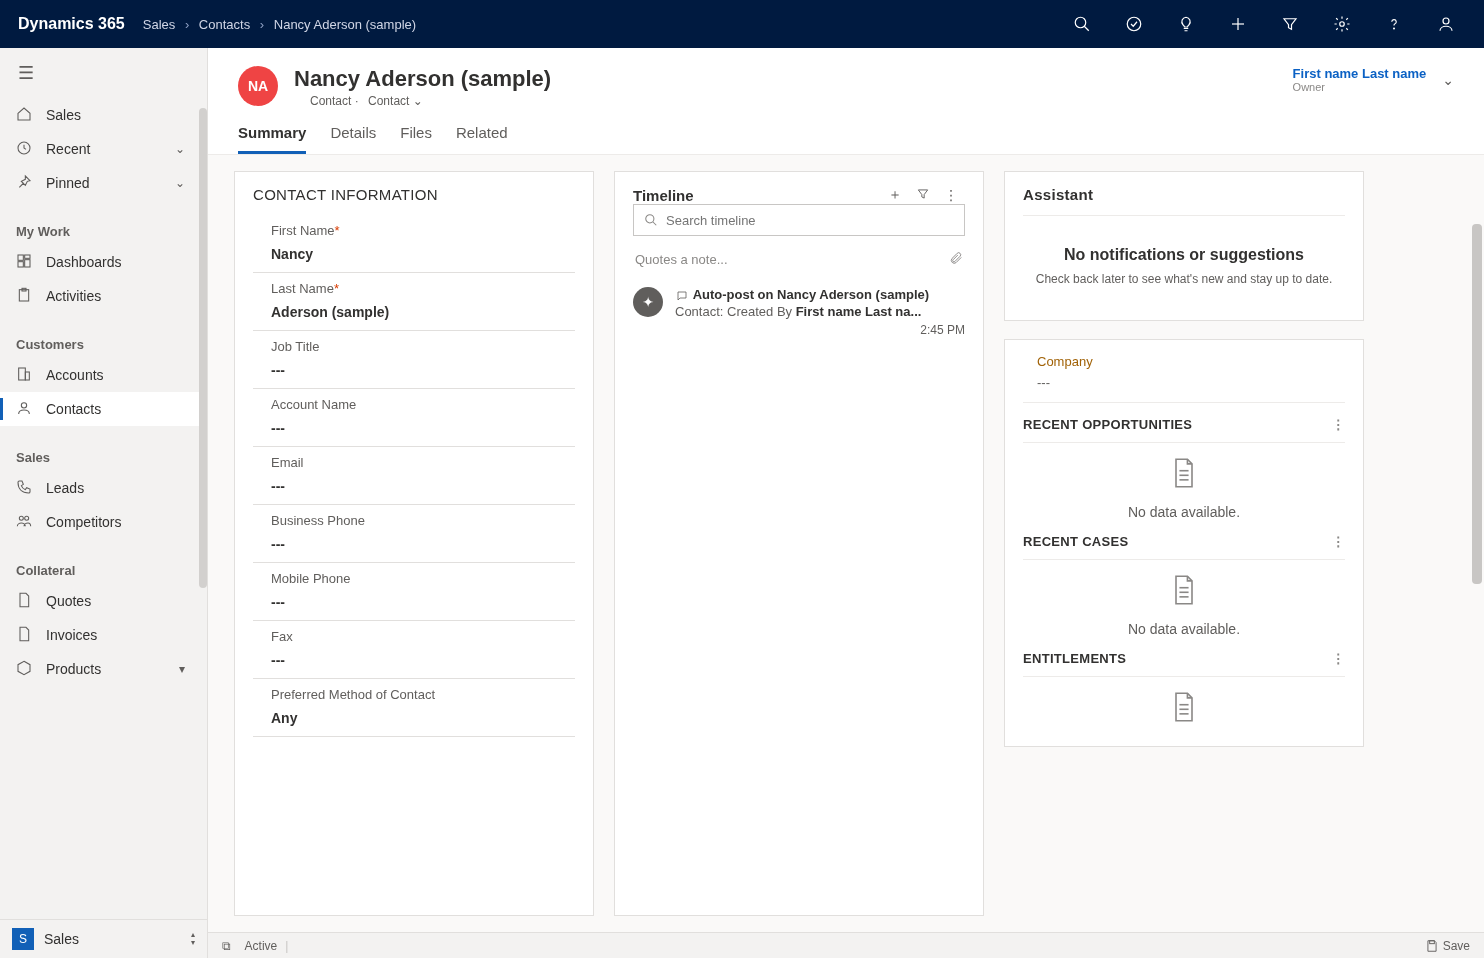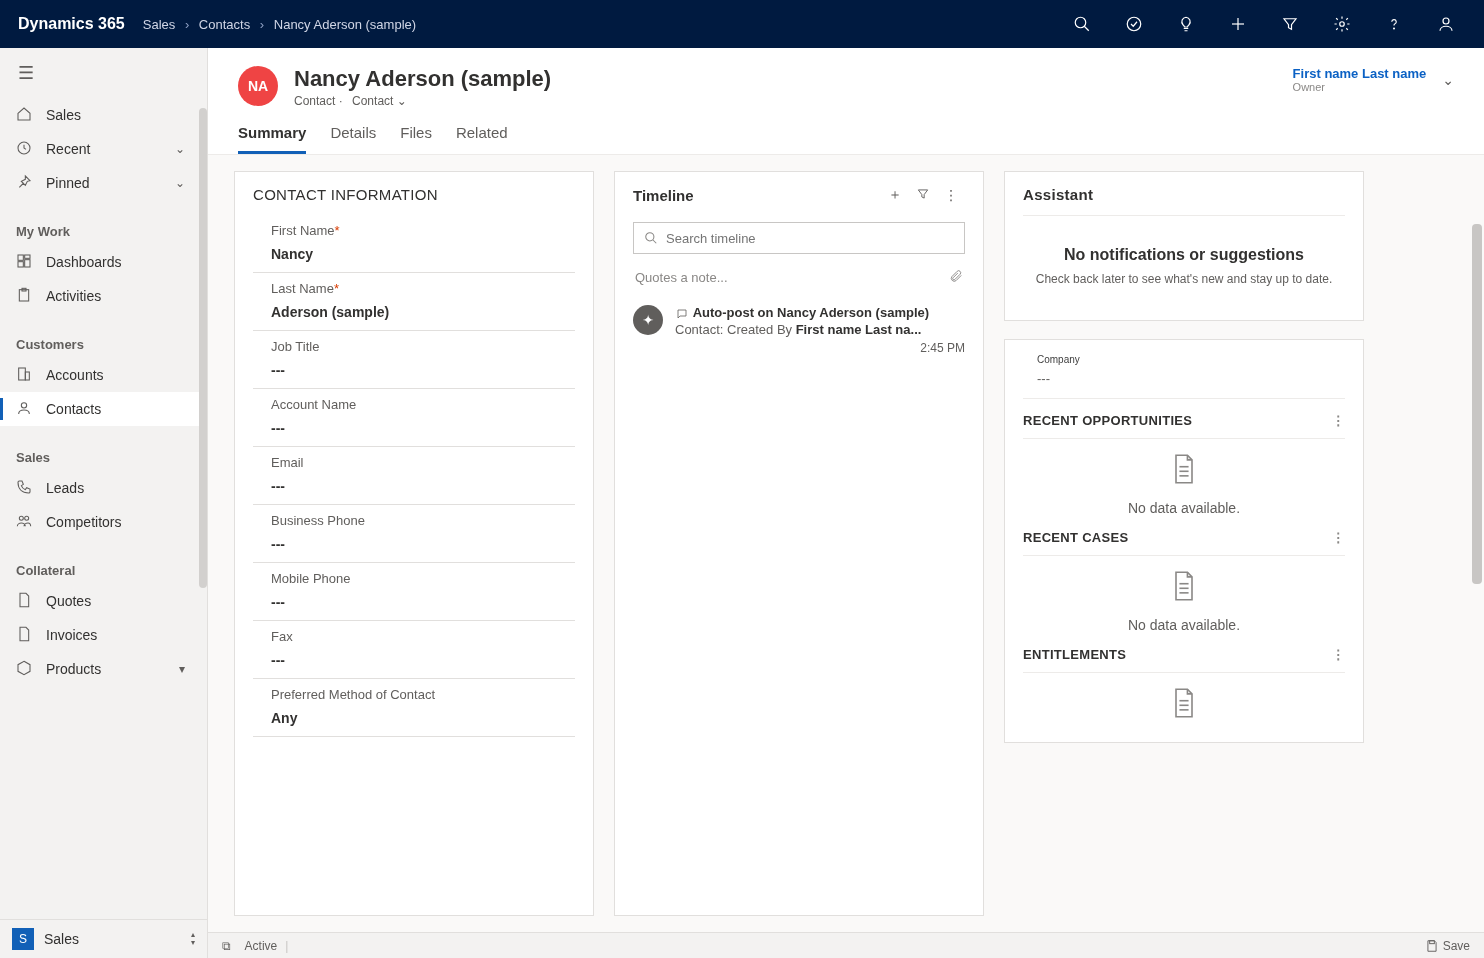--- a/index.html
+++ b/index.html
@@ -56,21 +56,21 @@
   padding: 8px 12px; gap: 10px;
 }
 .areabar .sq { width: 22px; height: 22px; background: #1160b7; color: #fff; font-size: 12px; display: flex; align-items: center; justify-content: center; }
 .areabar .chevs { margin-left: auto; display: flex; flex-direction: column; font-size: 8px; color: #605e5c; line-height: 8px; }
 
 
 .main { flex: 1; display: flex; flex-direction: column; background: #fff; overflow: hidden; }
 .formhdr { display: flex; align-items: flex-start; padding: 18px 30px 0 30px; }
 .avatar { width: 40px; height: 40px; border-radius: 50%; background: #ef4444; color: #fff; font-size: 14px; font-weight: 600; display: flex; align-items: center; justify-content: center; margin-right: 16px; }
 .title { font-size: 22px; font-weight: 600; }
-.subtitle { font-size: 12px; color: #605e5c; margin-top: 2px; }
+.subtitle { font-size: 12px; color: #605e5c; margin-top: 2px; margin-left: 16px; }
 .subtitle .dd { margin-left: 6px; }
 .ownerbox { margin-left: auto; display: flex; align-items: center; gap: 16px; }
 .ownerbox .onm { color: #0b61c4; font-size: 13px; font-weight: 600; }
 .ownerbox .olbl { font-size: 11px; color: #8a8886; }
 .ownerbox .chev { color: #605e5c; }
 
 .tabs { display: flex; gap: 24px; padding: 16px 30px 0 30px; border-bottom: 1px solid #edebe9; }
 .tab { padding-bottom: 10px; font-size: 15px; color: #605e5c; cursor: pointer; }
 .tab.active { color: #323130; font-weight: 600; border-bottom: 3px solid #1160b7; }
 
@@ -84,38 +84,38 @@
 .fld { border-bottom: 1px solid #e1dfdd; padding: 8px 0 10px 18px; }
 .fld .lbl { font-size: 13px; color: #605e5c; }
 .fld .lbl .req { color: #d83b01; }
 .fld .val { font-size: 14px; font-weight: 600; color: #323130; margin-top: 8px; }
 
 .tlhdr { display: flex; align-items: center; }
 .tlhdr .ttl { font-size: 15px; font-weight: 600; }
 .tlhdr .sp { flex: 1; }
 .tlhdr .ic { width: 28px; text-align: center; color: #605e5c; cursor: pointer; }
 .tlsearch {
-  margin-top: 18px; border: 1px solid #c8c6c4; height: 32px; display: flex; align-items: center; padding: 0 10px; color: #8a8886;
+  margin-top: 0; border: 1px solid #c8c6c4; height: 32px; display: flex; align-items: center; padding: 0 10px; color: #8a8886;
 }
 .tlsearch input { border: none; outline: none; flex: 1; font-size: 13px; margin-left: 8px; }
 .tlnote { margin-top: 10px; display: flex; align-items: center; color: #8a8886; font-size: 13px; padding: 4px 2px; }
 .tlnote .clip { margin-left: auto; }
 .tlitem { display: flex; gap: 12px; margin-top: 14px; }
 .tlitem .badge { width: 30px; height: 30px; border-radius: 50%; background: #605e5c; color: #fff; display: flex; align-items: center; justify-content: center; font-size: 14px; }
 .tlitem .body { flex: 1; font-size: 13px; }
 .tlitem .line1 { font-weight: 400; }
 .tlitem .line1 .strong { font-weight: 600; }
 .tlitem .line2 { color: #605e5c; margin-top: 2px; }
 .tlitem .line2 .strong { font-weight: 600; color: #323130; }
 .tlitem .ts { text-align: right; color: #605e5c; font-size: 12px; margin-top: 4px; }
 
 .assistcard .msg1 { text-align: center; font-size: 16px; font-weight: 600; margin-top: 30px; }
 .assistcard .msg2 { text-align: center; font-size: 12px; color: #605e5c; margin-top: 8px; margin-bottom: 20px; }
 
-.relcard .rlbl { font-size: 10px; color: #404040; padding-left: 14px; }
+.relcard .rlbl { font-size: 13px; color: #a16207; padding-left: 14px; }
 .relcard .rval { font-size: 13px; color: #605e5c; padding: 6px 0 12px 14px; border-bottom: 1px solid #edebe9; }
 .relsec { margin-top: 14px; }
 .relsec .hdr { display: flex; align-items: center; font-size: 13px; font-weight: 600; letter-spacing: .3px; }
 .relsec .hdr .more { margin-left: auto; color: #8a8886; cursor: pointer; }
 .relsec .empty { text-align: center; padding: 14px 0 6px 0; }
 .relsec .empty svg { stroke: #8a8886; fill: none; stroke-width: 1.4; }
 .relsec .etxt { text-align: center; font-size: 14px; color: #605e5c; margin-top: 6px; }
 .relsec .div { border-top: 1px solid #edebe9; margin-top: 10px; }
 
 

